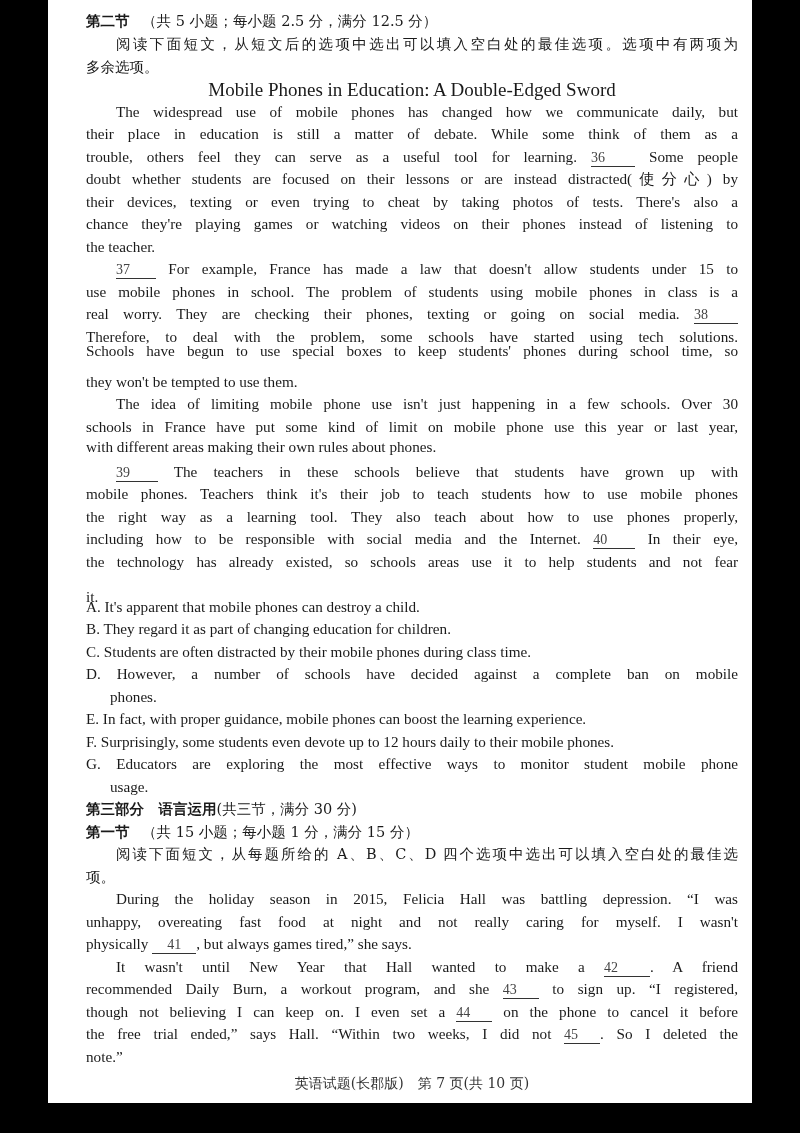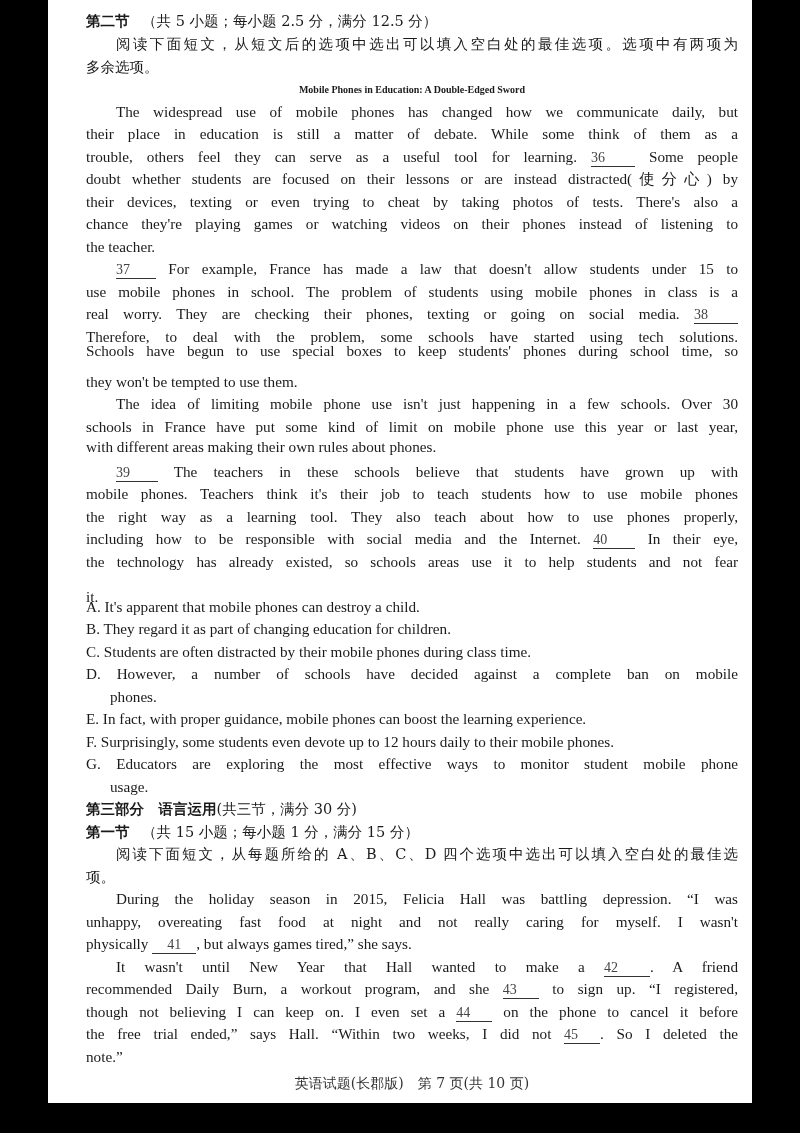--- a/index.html
+++ b/index.html
@@ -5,21 +5,21 @@
   html, body { margin:0; padding:0; }
   body { width:800px; height:1133px; background:#000; position:relative; overflow:hidden;
          font-family:"Liberation Serif","DejaVu Serif",serif; color:#1a1a1a; }
   .page { position:absolute; left:48px; top:0; width:704px; height:1103px; background:#fff; }
   .content { position:absolute; left:86px; width:652px; }
   .line { position:absolute; left:0; font-size:15.2px; line-height:22px; white-space:nowrap; }
   .just { width:652px; text-align:justify; text-align-last:justify; }
   .cn { font-family:"DejaVu Serif","Liberation Serif",serif; font-size:14.5px; }
   .bold { font-weight:bold; }
   .blank { display:inline-block; border-bottom:1px solid #333; text-align:center; line-height:16px; color:#444; font-size:14px; }
-  .title { text-align:center; width:652px; font-weight:bold; font-size:10px; }
+  .title { text-align:center; width:652px; font-weight:normal; font-size:19px; }
   .footer { text-align:center; width:652px; font-size:14px; color:#333; }
   .indent { padding-left:30px; box-sizing:border-box; }
   .opt-cont { padding-left:24px; box-sizing:border-box; }
 </style>
 </head>
 <body>
 
 <div class="page"></div>
 
 <div class="content" style="top:0;">

